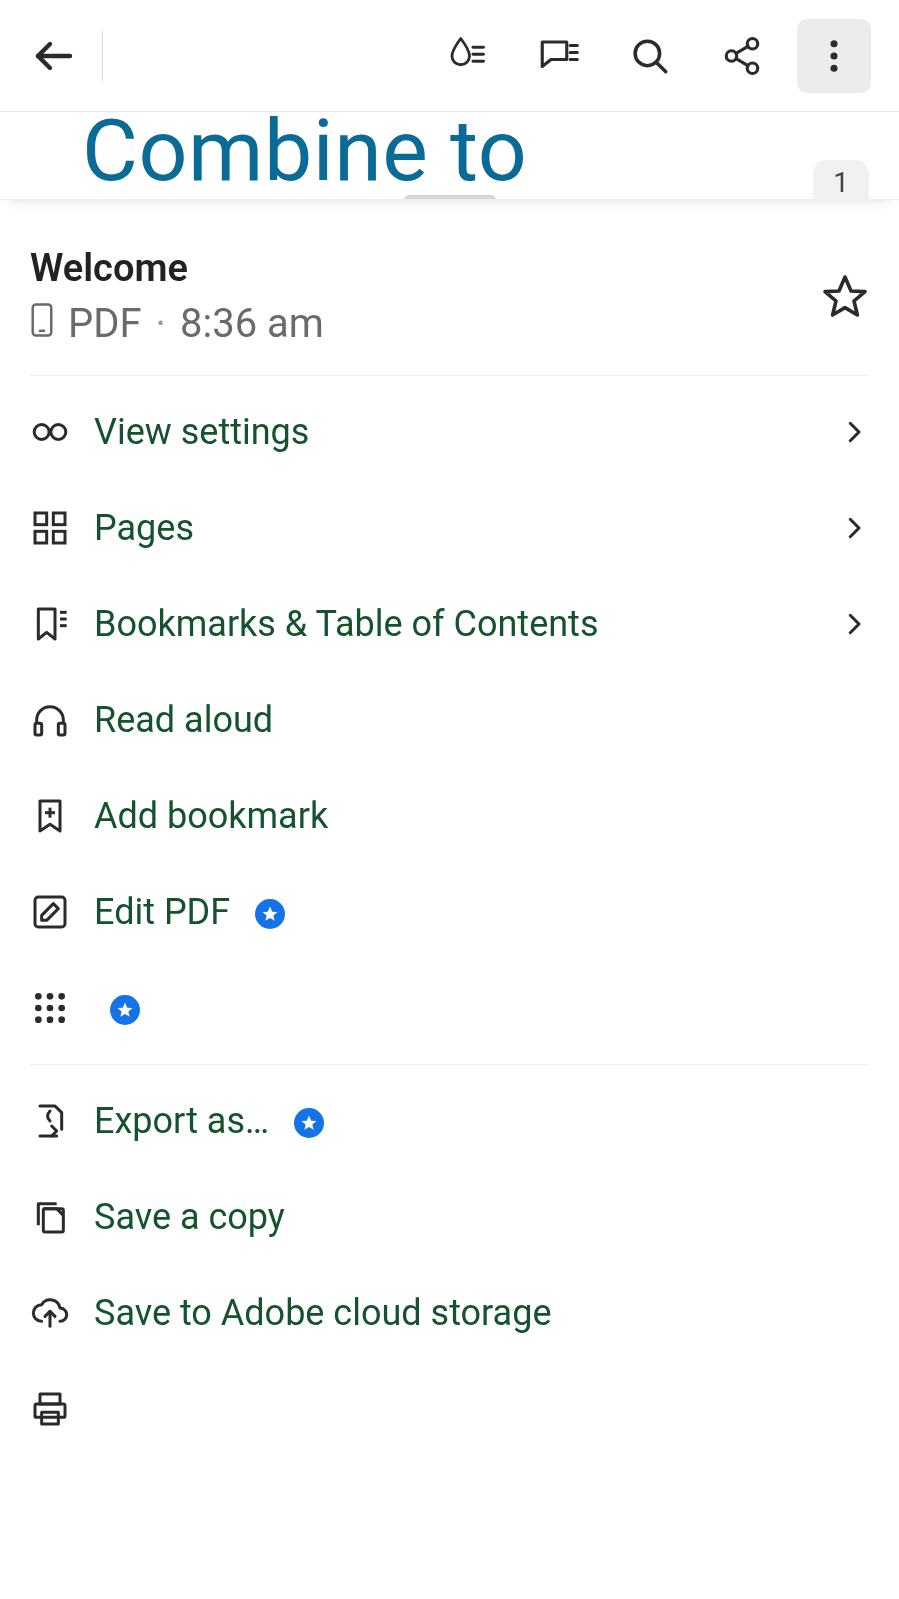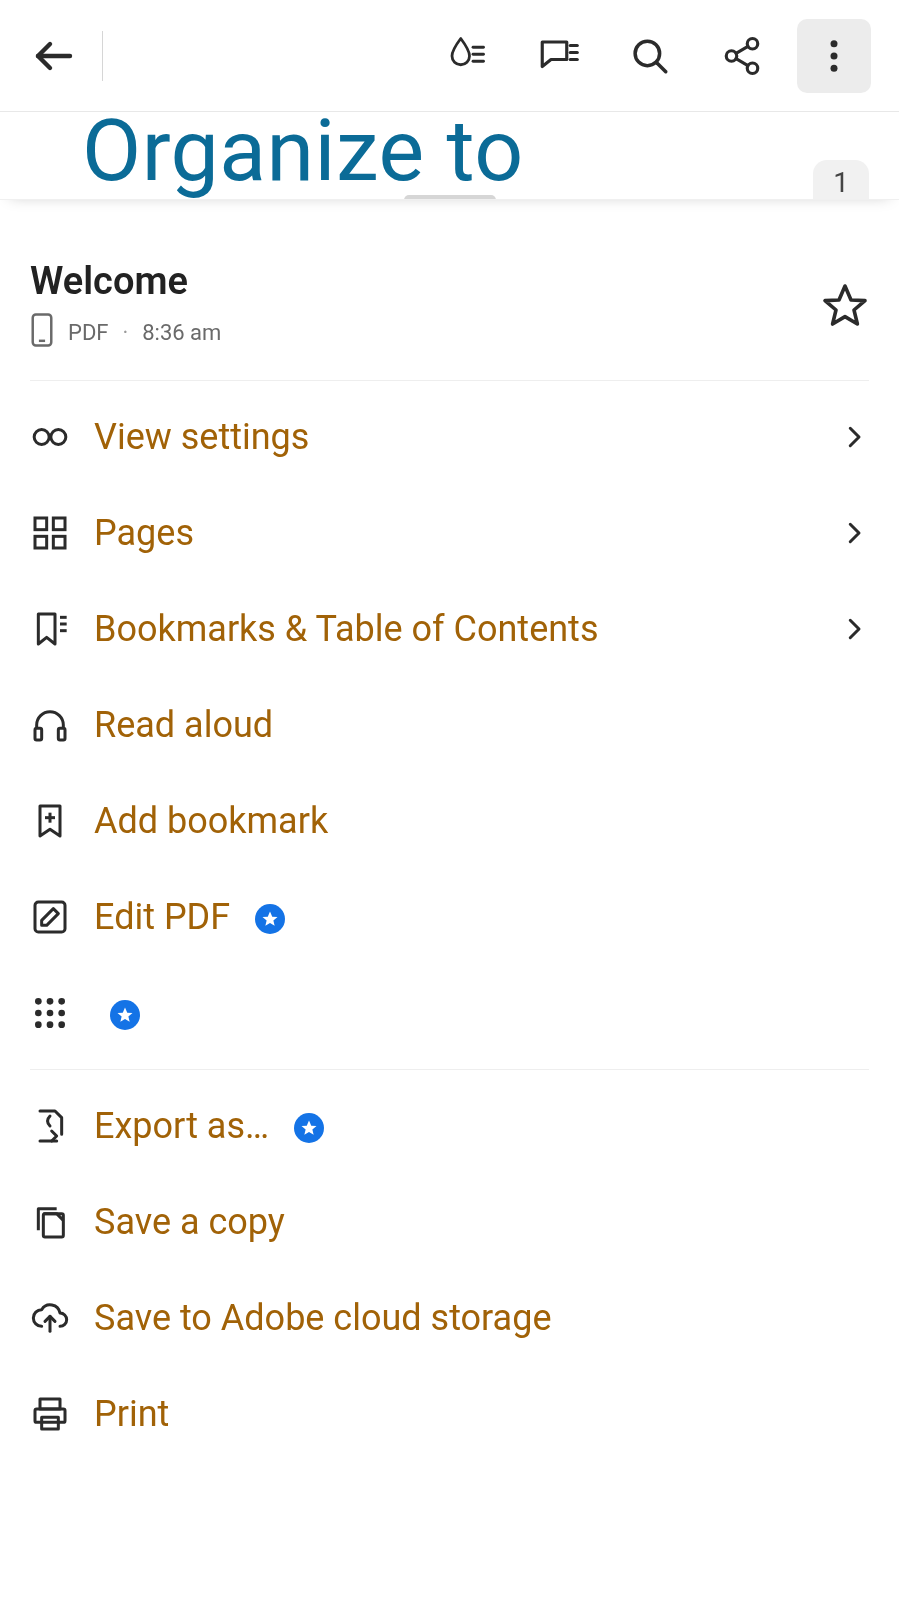--- a/index.html
+++ b/index.html
@@ -77,61 +77,61 @@
     position: absolute;
     left: 50%;
     transform: translateX(-50%);
     bottom: -6px;
     width: 92px;
     height: 10px;
     border-radius: 5px;
     background: #d6d6d6;
   }
   .sheet {
-    padding: 13px 30px;
+    padding: 0 30px;
     background: #fff;
   }
   .filehdr {
     display: flex;
     align-items: center;
     padding: 46px 0 28px 0;
     border-bottom: 1px solid #eee;
   }
   .filehdr .meta { flex: 1; }
   .filehdr .fname {
     font-size: 38px;
     font-weight: 600;
     color: #222;
     margin-bottom: 10px;
   }
   .filehdr .sub {
     display: flex;
     align-items: center;
     gap: 14px;
-    font-size: 22px;
+    font-size: 40px;
     color: #6a6a6a;
   }
   .filehdr .sub .dot { color: #9a9a9a; }
   .filehdr .star { width: 48px; height: 48px; }
   .menu { padding-top: 8px; }
   .menuitem {
     display: flex;
     align-items: center;
     height: 96px;
   }
   .micon {
     width: 64px;
     display: flex;
     align-items: center;
     justify-content: flex-start;
   }
   .micon svg { width: 40px; height: 40px; }
   .mlabel {
     font-size: 36px;
-    color: #a16207;
+    color: #14532d;
     flex: 1;
   }
   .chev { width: 30px; height: 30px; }
   .premium {
     width: 30px;
     height: 30px;
     border-radius: 50%;
     background: #1473e6;
     display: inline-flex;
     align-items: center;
@@ -192,21 +192,21 @@
   <div class="topbtn active">
     <svg viewBox="0 0 24 24" fill="#2b2b2b">
         <circle cx="12" cy="5" r="2"></circle>
         <circle cx="12" cy="12" r="2"></circle>
         <circle cx="12" cy="19" r="2"></circle>
       </svg>
   </div>
 </div>
 
 <div class="docpeek">
-  <div class="title">Organize to</div>
+  <div class="title">Combine to</div>
   <div class="pagebadge">1</div>
   <div class="handle"></div>
 </div>
 
 <div class="sheet">
 
   <div class="filehdr">
     <div class="meta">
       <div class="fname">Welcome</div>
       <div class="sub">
@@ -380,17 +380,16 @@
     </div>
 
     <div class="menuitem">
       <div class="micon">
         <svg viewBox="0 0 24 24" fill="none" stroke="#2b2b2b" stroke-width="1.8" stroke-linejoin="round">
             <rect x="6" y="3" width="12" height="6"></rect>
             <rect x="3" y="9" width="18" height="8" rx="1"></rect>
             <rect x="7" y="14" width="10" height="7"></rect>
           </svg>
       </div>
-      <div class="mlabel">Print</div>
     </div>
 
   </div>
 </div>
 
 </body></html>

